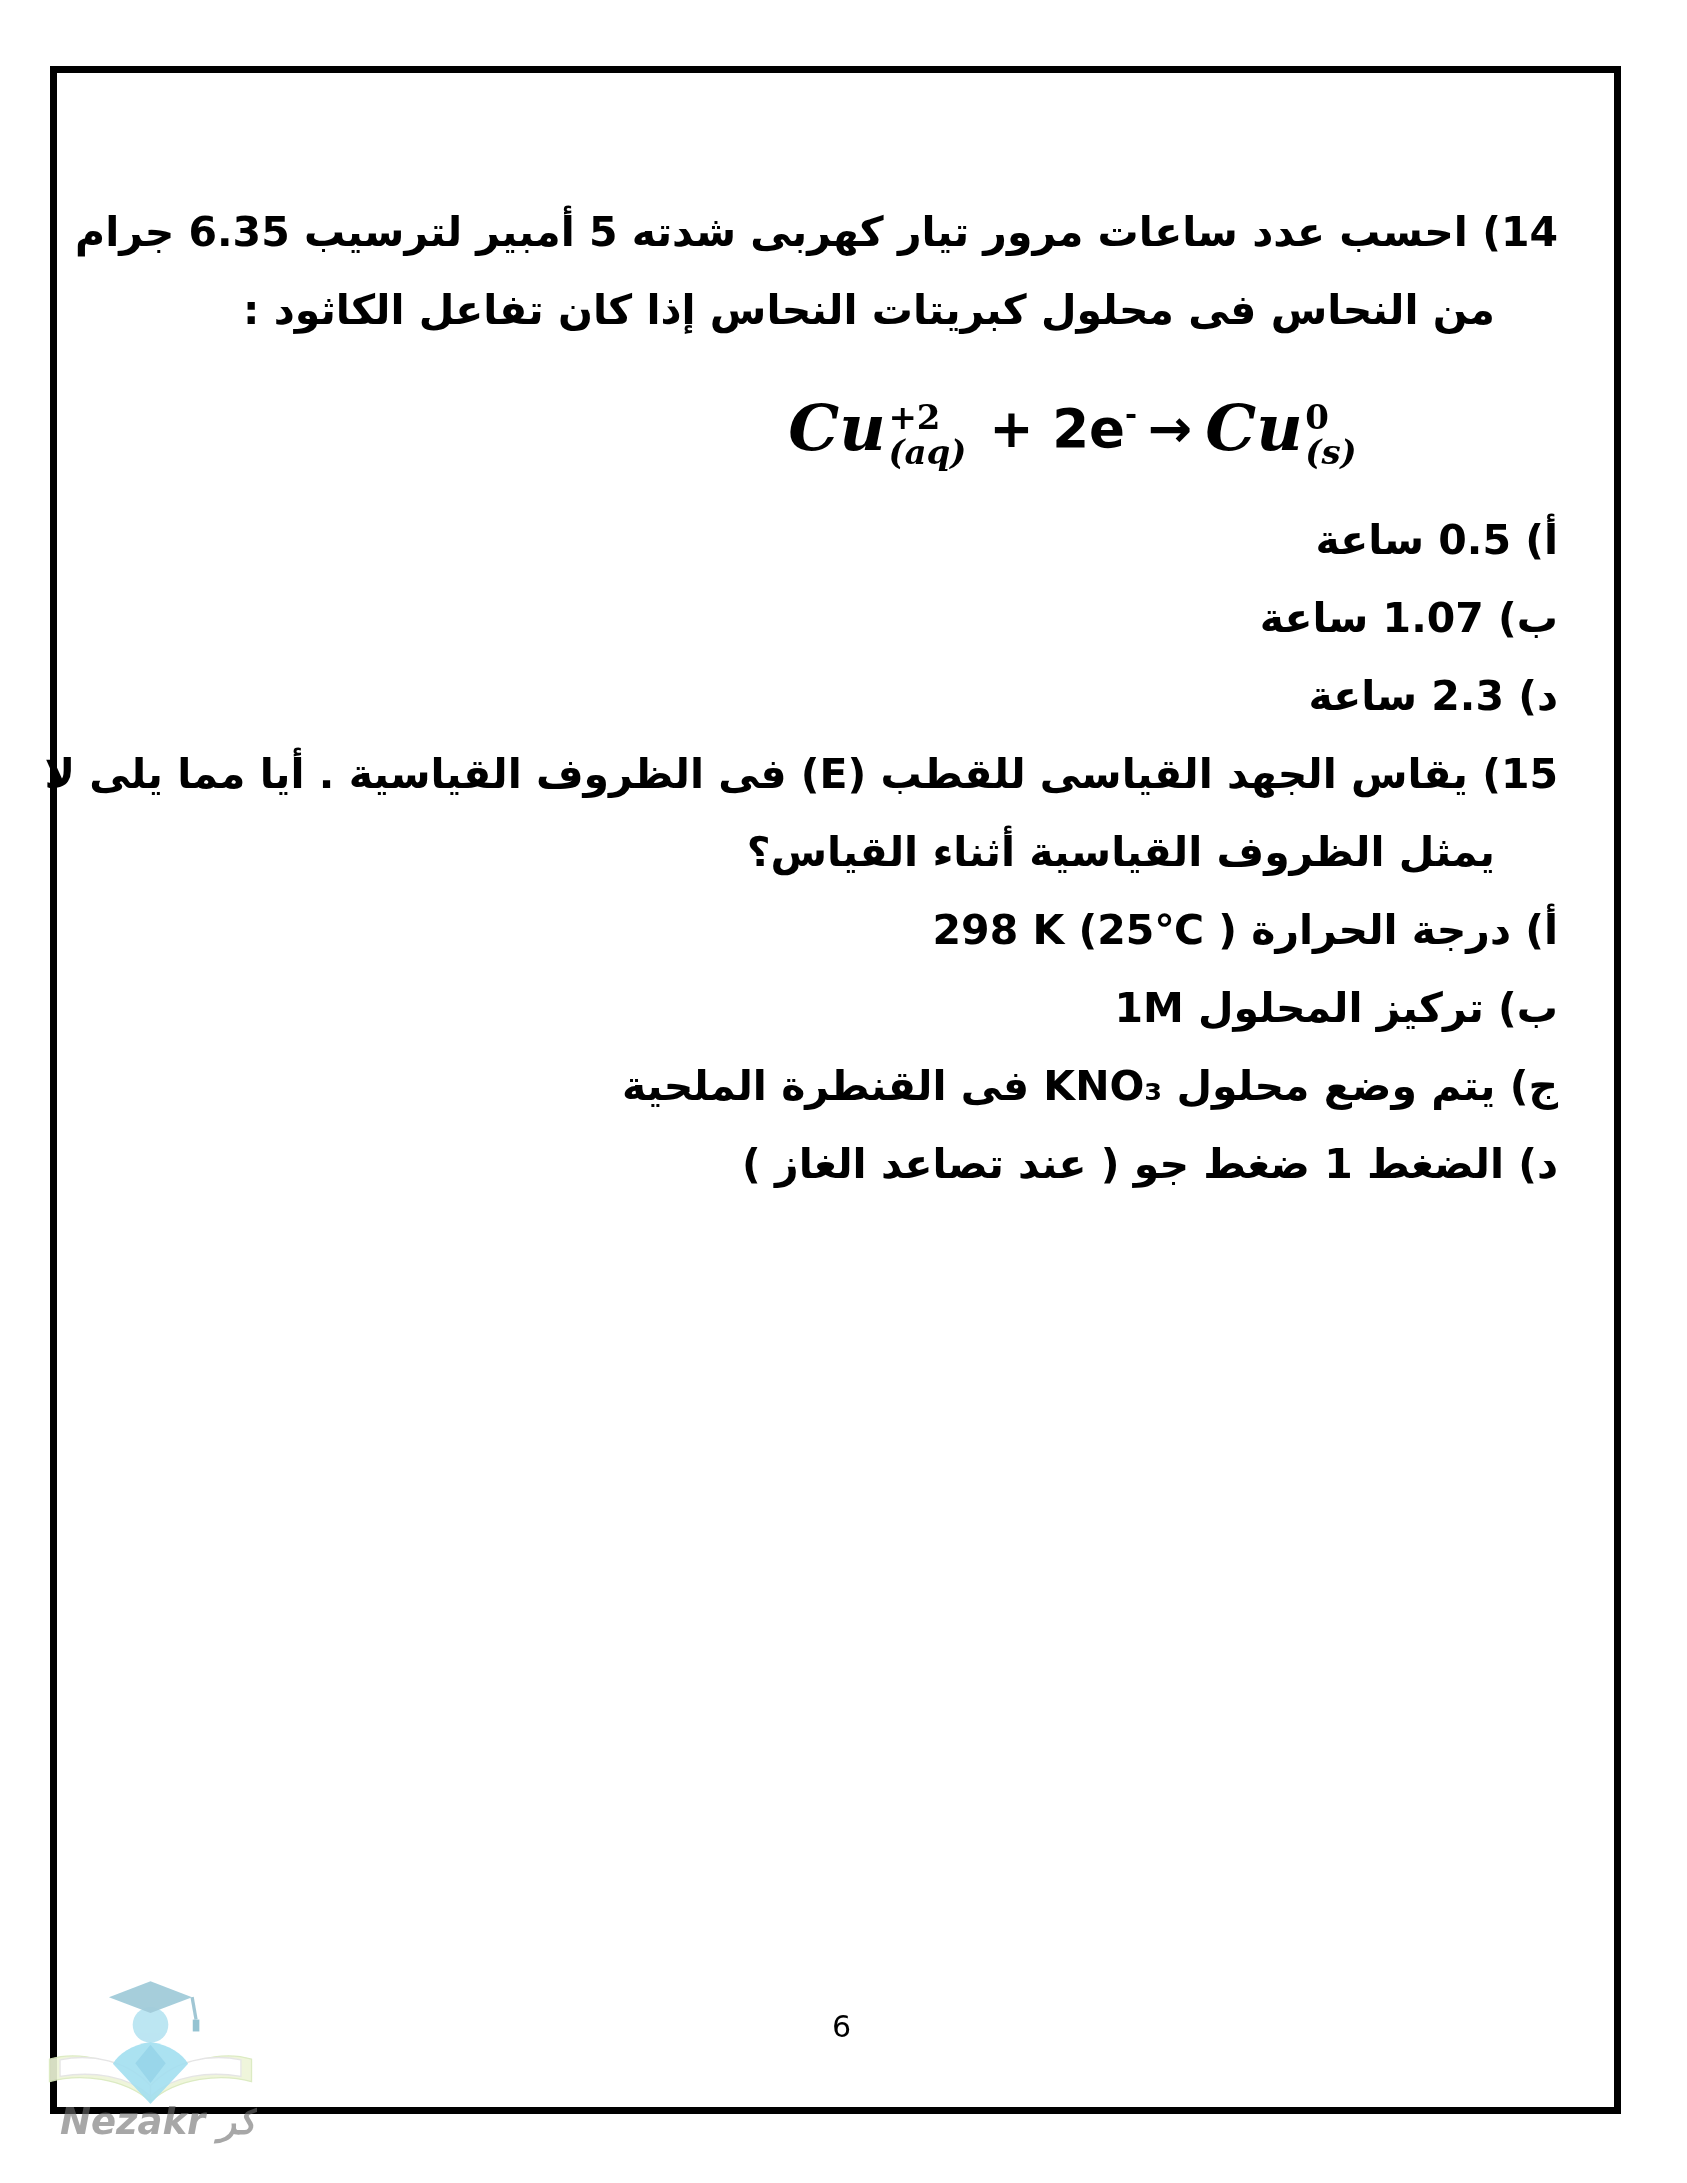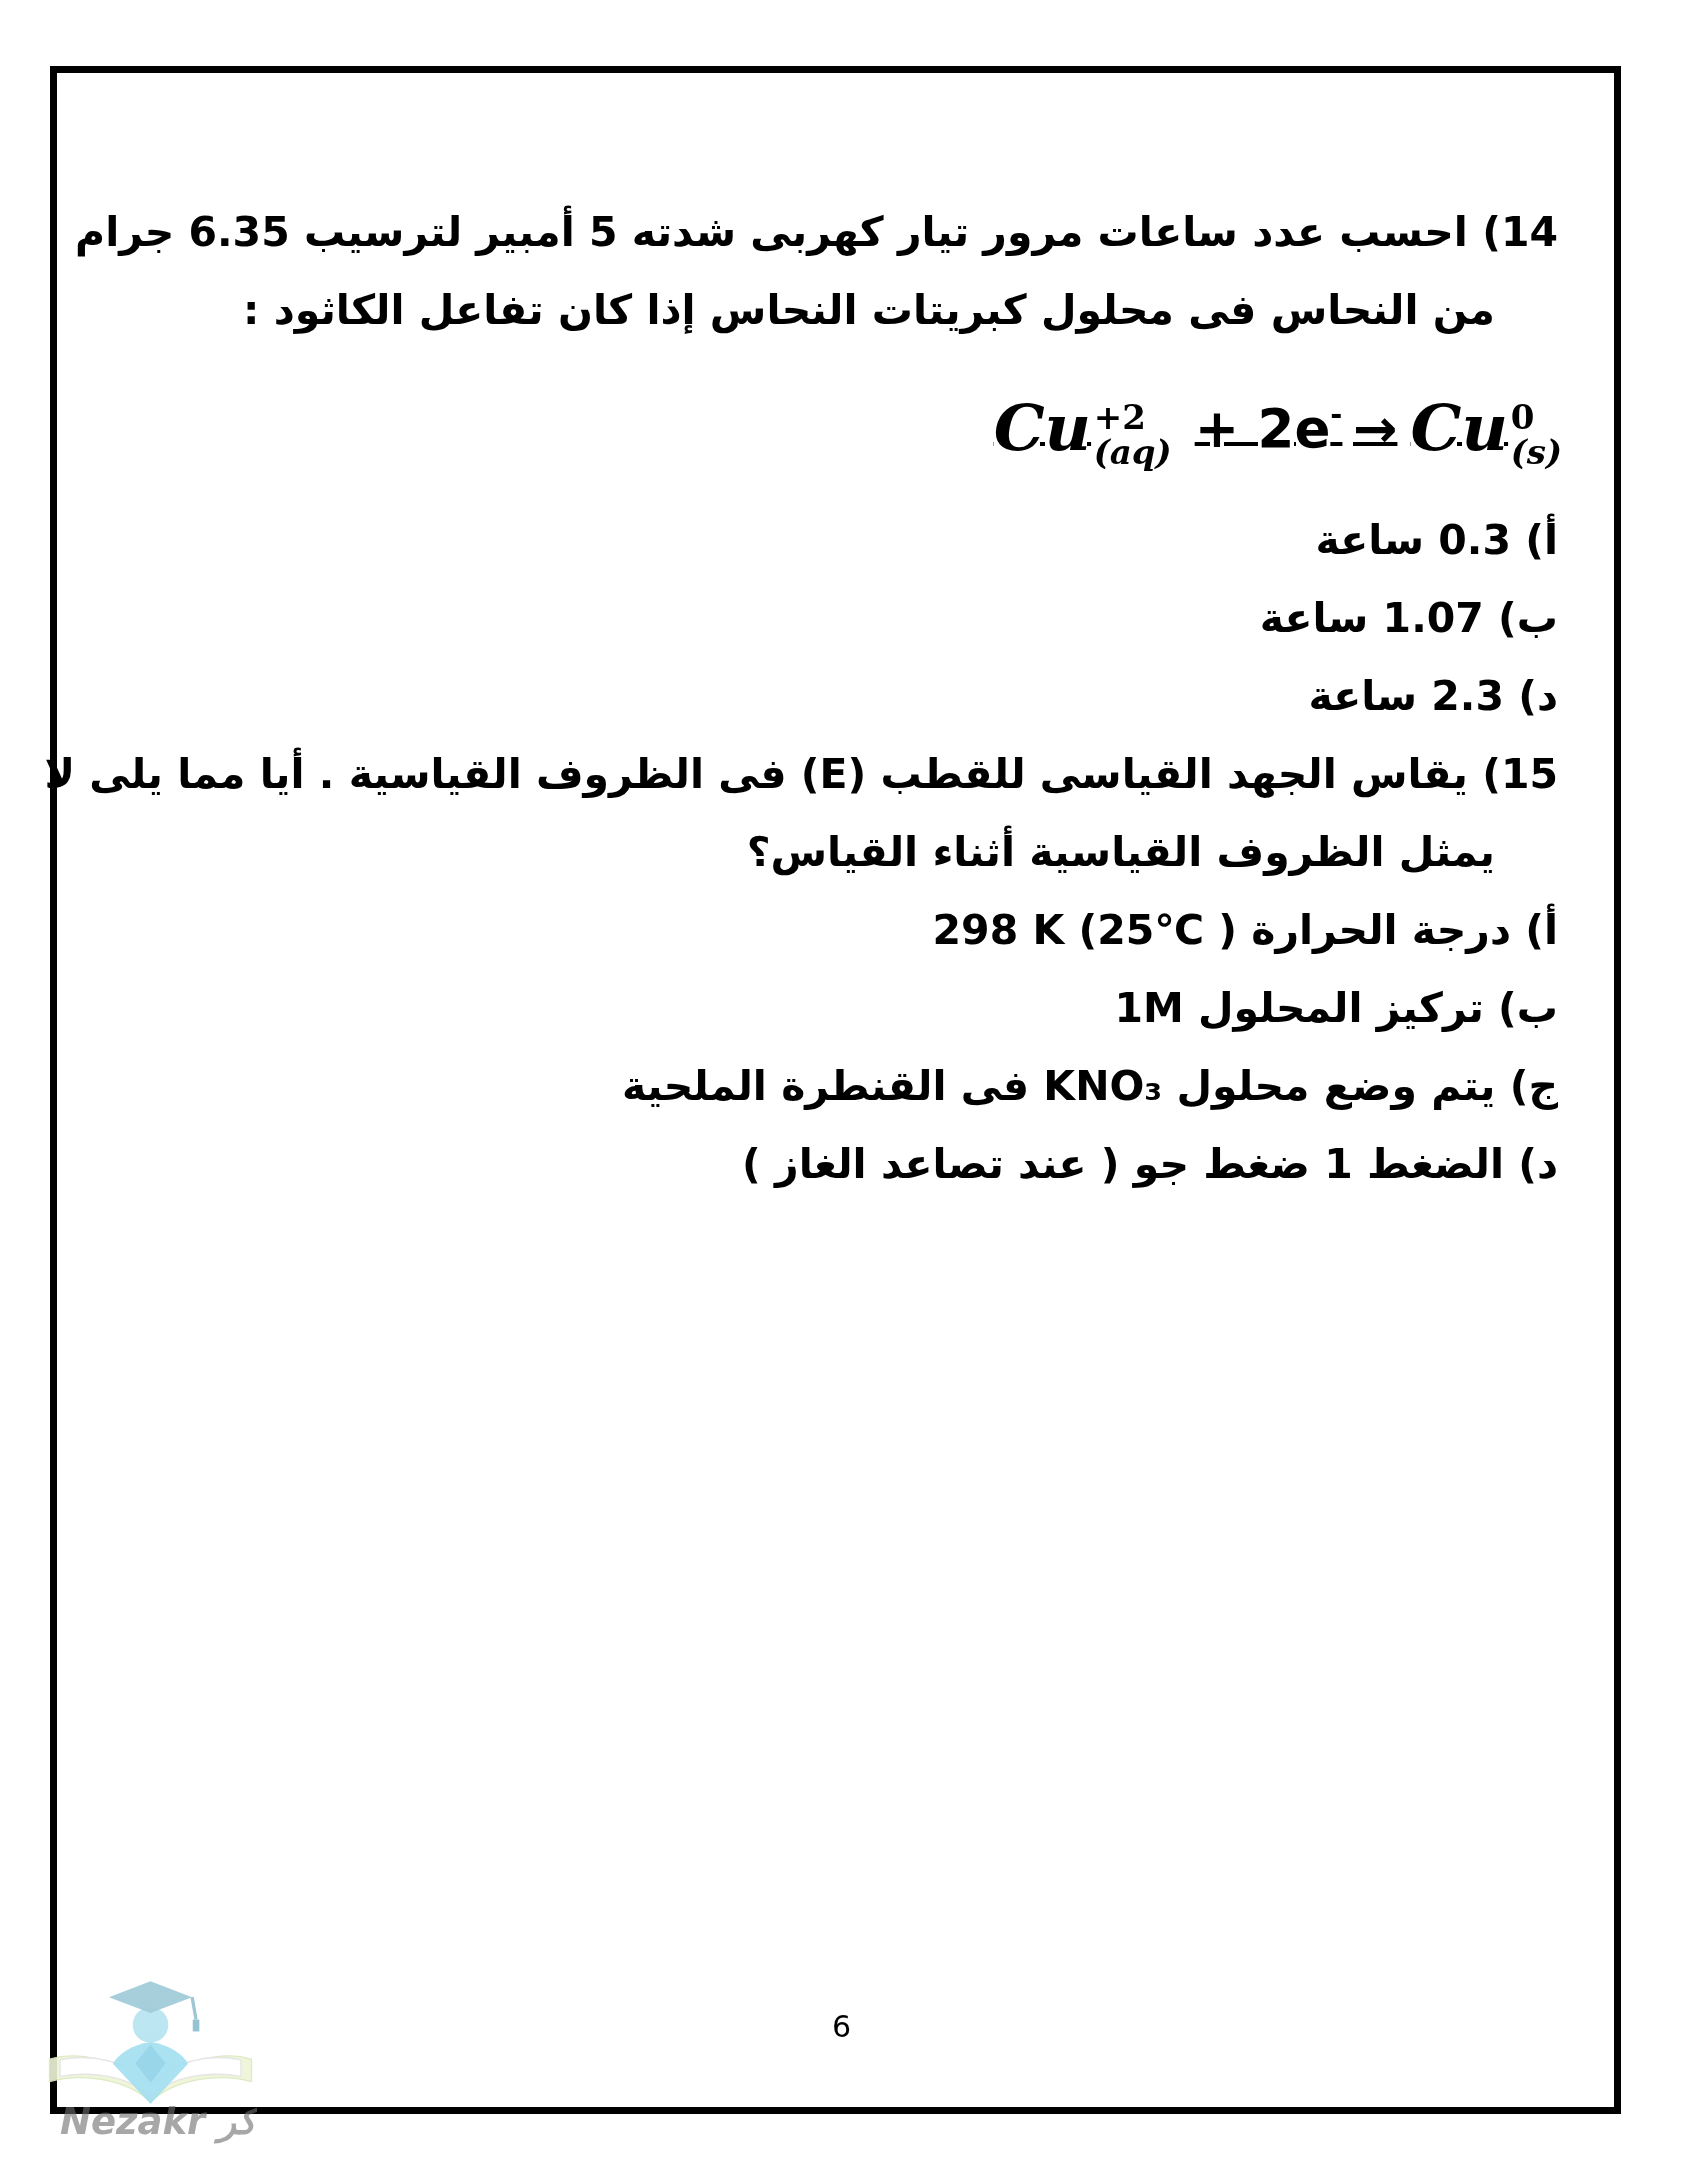--- a/index.html
+++ b/index.html
@@ -11,22 +11,22 @@
     position:absolute;left:50px;top:66px;width:1571px;height:2048px;
     border:7.3px solid #000;box-sizing:border-box;z-index:2;background:transparent;
   }
   .content{
     position:absolute;left:126px;top:191px;width:1436px;
     direction:rtl;text-align:right;font-weight:bold;font-size:41px;z-index:1;
   }
   .line{margin:4px;line-height:74px;white-space:nowrap;}
   .indent{padding-right:63px;}
   .equation-row{
-    height:148px;line-height:148px;direction:ltr;text-align:right;
-    padding-left:457px;white-space:nowrap;text-decoration:underline;
+    height:148px;line-height:148px;direction:ltr;text-align:center;
+    padding-left:457px;white-space:nowrap;
   }
   .chem-base{
     font-family:"DejaVu Serif",serif;font-style:italic;font-weight:bold;
     font-size:64px;vertical-align:middle;line-height:1;
   }
   .stack{
     display:inline-flex;flex-direction:column;align-items:flex-start;
     font-family:"DejaVu Serif",serif;font-size:34px;line-height:1.02;
     vertical-align:middle;transform:translateY(6.6px);margin-left:2.6px;font-weight:bold;
   }
@@ -52,21 +52,21 @@
   <div class="equation-row">
     <span class="chem-base">Cu</span><span class="stack">
         <span class="s-sup">+2</span>
         <span class="s-sub">(aq)</span>
       </span><span class="eq-op"><span>+ 2e</span><span class="e-sup">-</span></span><span class="eq-arrow">→</span><span class="chem-base">Cu</span><span class="stack">
         <span class="s-sup">0</span>
         <span class="s-sub">(s)</span>
       </span>
   </div>
 
-  <p class="line">أ) 0.3 ساعة</p>
+  <p class="line">أ) 0.5 ساعة</p>
   <p class="line">ب) 1.07 ساعة</p>
   <p class="line">د) 2.3 ساعة</p>
 
   <p class="line">15) يقاس الجهد القياسى للقطب ‪(E)‬ فى الظروف القياسية . أيا مما يلى لا</p>
   <p class="line indent">يمثل الظروف القياسية أثناء القياس؟</p>
 
   <p class="line">أ) درجة الحرارة ‪298 K‬ ‪(25℃ )‬</p>
   <p class="line">ب) تركيز المحلول ‪1M‬</p>
   <p class="line">ج) يتم وضع محلول ‪KNO₃‬ فى القنطرة الملحية</p>
   <p class="line">د) الضغط 1 ضغط جو ( عند تصاعد الغاز )</p>

